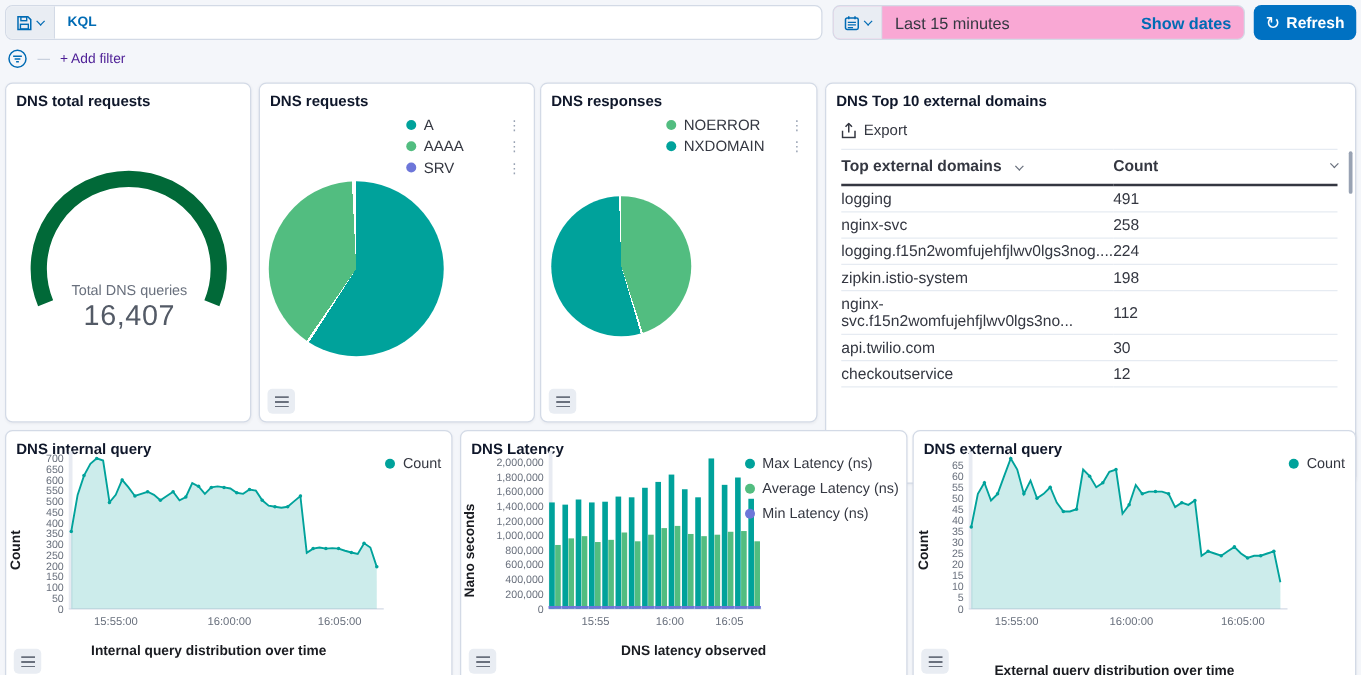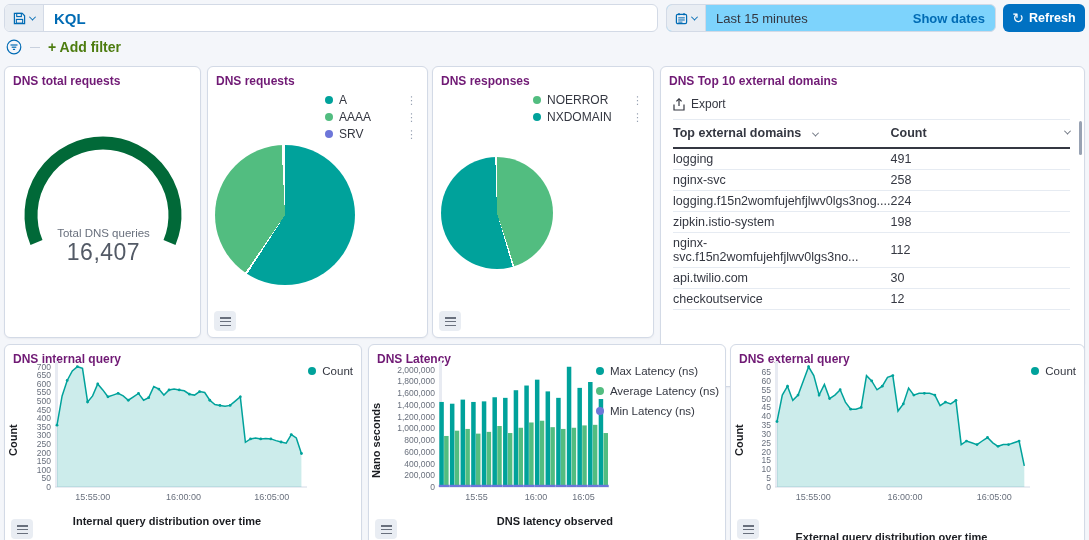--- a/index.html
+++ b/index.html
@@ -7,45 +7,45 @@
   body { font-family:"Liberation Sans", sans-serif; background:#F4F6FA; position:relative; color:#343741; }
   .abs { position:absolute; }
 
   
   .searchbar { left:4px; top:4px; width:654px; height:28px; background:#fff; border:1px solid #D3DAE6;
     border-radius:6px; display:flex; align-items:center; }
   .addon { height:100%; background:#E9EDF3; border-right:1px solid #D3DAE6; border-radius:5px 0 0 5px;
     display:flex; align-items:center; justify-content:center; gap:4px; padding:0 8px; cursor:pointer; }
   .search-input { flex:1; border:0; outline:0; font:13px "Liberation Sans",sans-serif; color:#343741; padding:0 10px; background:transparent; }
   .search-input::placeholder { color:#98A2B3; }
-  .kql { font-size:15px; font-weight:700; color:#006BB4; padding:0 10px; cursor:pointer; }
-
-  .datepicker { left:666px; top:4px; width:330px; height:28px; background:#7dd3fc; border:1px solid #D3DAE6;
+  .kql { font-size:11px; font-weight:700; color:#006BB4; padding:0 10px; cursor:pointer; }
+
+  .datepicker { left:666px; top:4px; width:330px; height:28px; background:#f9a8d4; border:1px solid #D3DAE6;
     border-radius:6px; display:flex; align-items:center; }
   .dp-text { font-size:13px; color:#343741; padding-left:10px; flex:1; }
   .showdates { font-size:13px; font-weight:700; color:#006BB4; padding-right:10px; cursor:pointer; }
 
   .refresh { left:1003px; top:4px; width:82px; height:28px; background:#0071C2; border-radius:6px; color:#fff;
     display:flex; align-items:center; justify-content:center; gap:5px; font-size:12.5px; font-weight:700; cursor:pointer; border:0; }
   .refresh-glyph { font-size:14px; line-height:1; font-weight:400; }
 
   .filterrow { left:6px; top:38px; height:18px; display:flex; align-items:center; gap:8px; }
   .filter-dash { width:10px; height:0; border-top:1px solid #C9D1DE; }
-  .addfilter { font-size:14px; font-weight:700; color:#4d7c0f; cursor:pointer; }
+  .addfilter { font-size:11px; font-weight:400; color:#4c1d95; cursor:pointer; }
 
   .chev { display:inline-block; width:6px; height:6px; border-right:1.6px solid currentColor; border-bottom:1.6px solid currentColor;
     transform:rotate(45deg) translate(-1px,-1px); }
   .chev.sm { width:5px; height:5px; }
   .chev.left { transform:rotate(135deg); }
   .chev.right { transform:rotate(-45deg); }
 
   
   .panel { position:absolute; background:#fff; border:1px solid #D3DAE6; border-radius:6px;
     box-shadow:0 1px 2px rgba(60,70,90,.06); }
-  .ptitle { position:absolute; left:8px; top:7px; font-size:12px; font-weight:700; color:#701a75; }
+  .ptitle { position:absolute; left:8px; top:7px; font-size:12px; font-weight:700; color:#0f172a; }
 
   
   .gauge-center { text-align:center; }
   .gauge-label { font-size:11.5px; color:#69707D; }
   .gauge-value { font-size:23px; color:#535A66; letter-spacing:.5px; }
   .gauge-bottom { font-size:12.5px; color:#343741; text-align:center; }
 
   
   .pie { border-radius:50%; }
   .legend { display:flex; flex-direction:column; gap:3px; }

